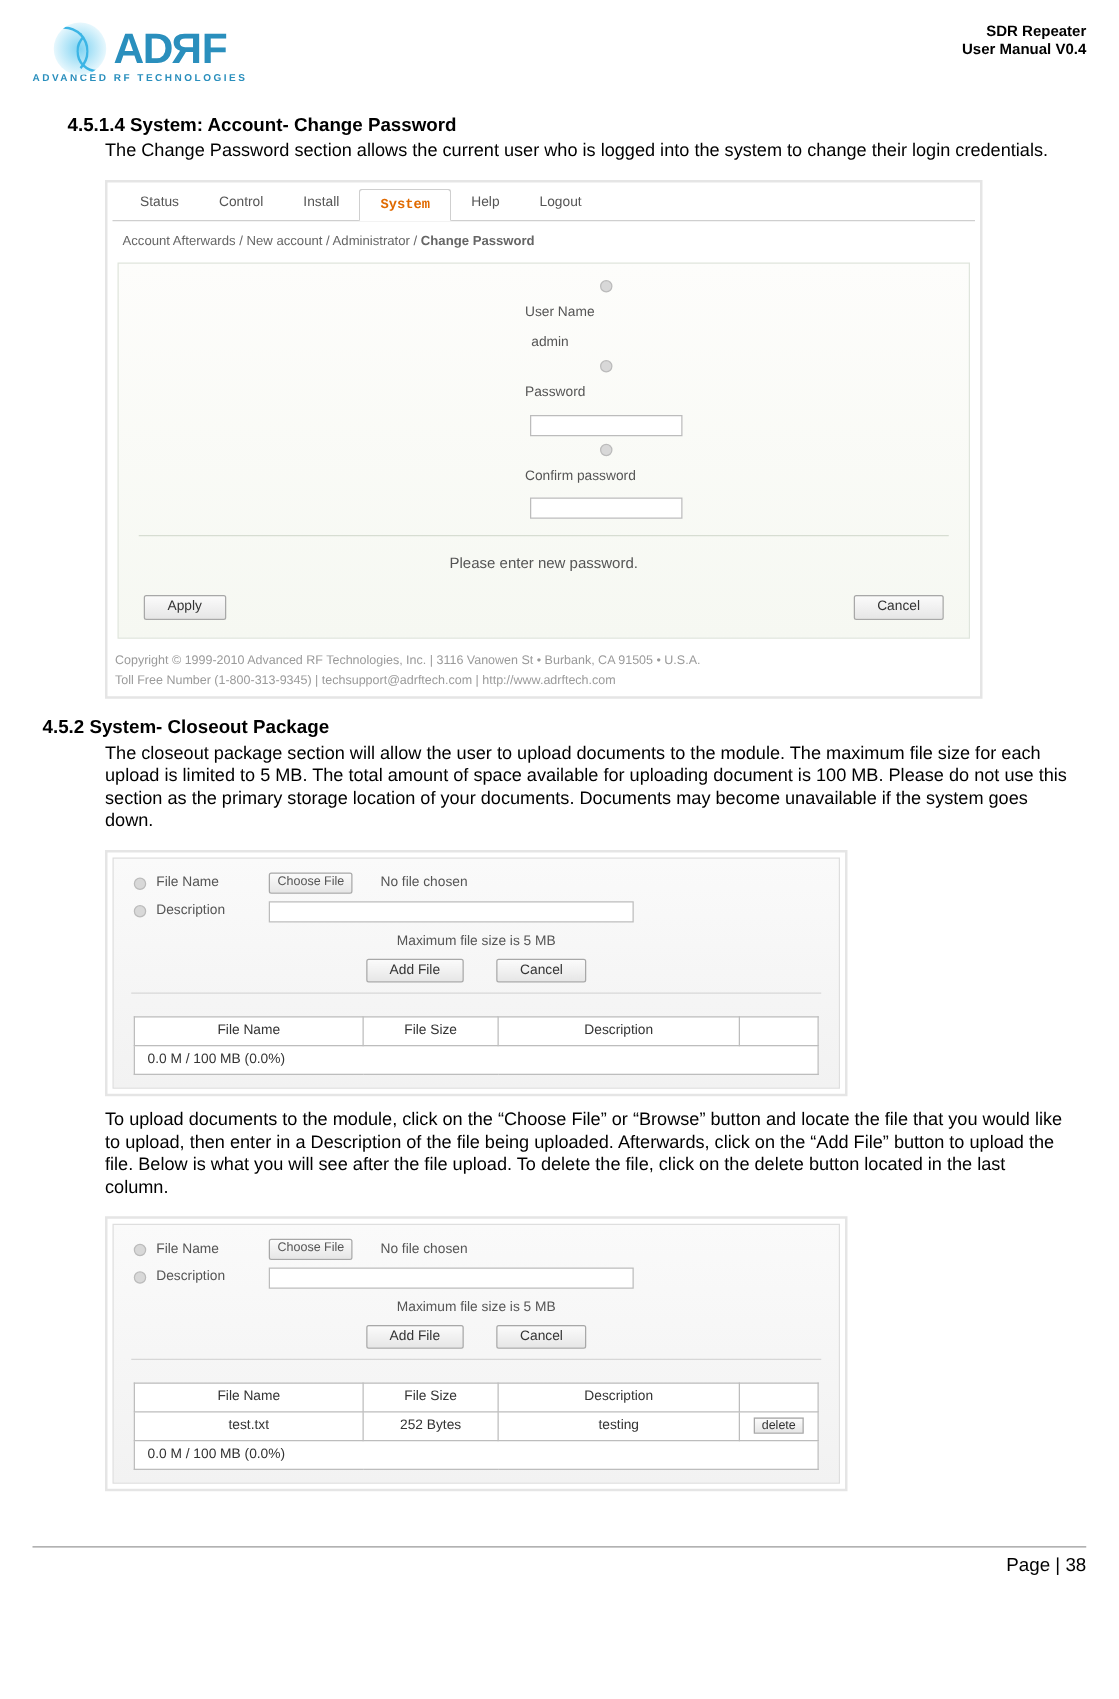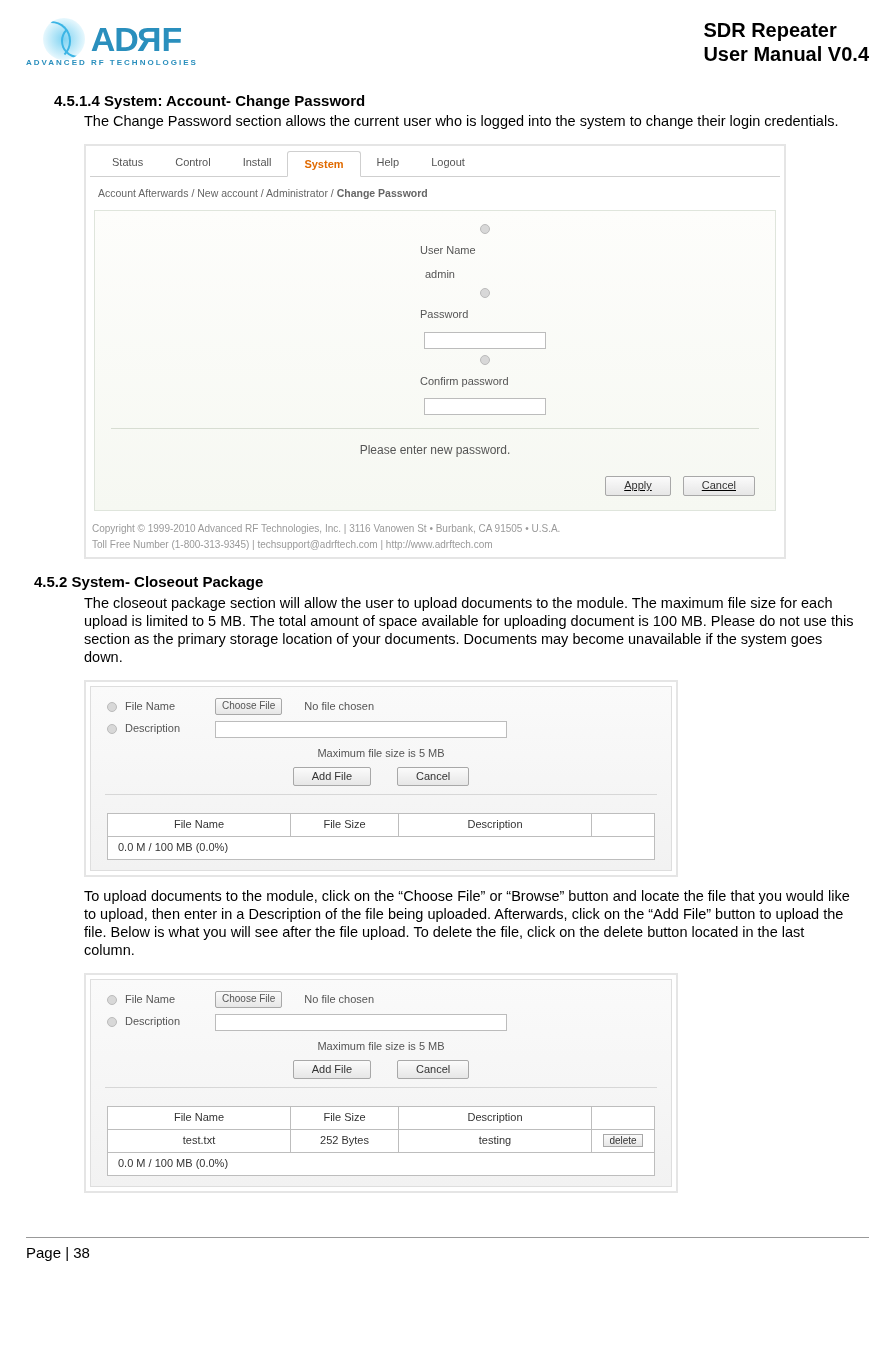--- a/index.html
+++ b/index.html
@@ -22,43 +22,43 @@
     position: relative; overflow: hidden;
   }
   .logo-wave::before, .logo-wave::after {
     content: ""; position: absolute; border: 2px solid #3cb5e5; border-radius: 50%;
   }
   .logo-wave::before { width: 36px; height: 36px; top: 3px; left: -12px; border-left-color: transparent; border-bottom-color: transparent; }
   .logo-wave::after { width: 30px; height: 30px; top: 6px; left: 18px; border-right-color: transparent; border-top-color: transparent; }
   .logo-text { font-size: 34px; font-weight: 700; color: #2a8fbd; letter-spacing: -1px; }
   .logo-text .rev { display: inline-block; transform: scaleX(-1); }
   .logo-sub { font-size: 8px; letter-spacing: 2px; color: #2a8fbd; font-weight: 700; margin-top: -3px; }
-  .doc-title { font-weight: 700; font-size: 20px; line-height: 1.2; }
+  .doc-title { text-align: right; font-weight: 700; font-size: 12px; line-height: 1.2; }
 
   h3.section-num { font-size: 15px; font-weight: 700; margin: 0 0 2px 28px; }
   h3.section-num2 { font-size: 15px; font-weight: 700; margin: 14px 0 2px 8px; }
   .body-text { margin: 0 10px 14px 58px; }
 
   
   .shot { margin: 0 0 10px 58px; }
   .shot-box { border: 2px solid #e5e5e5; background: #fff; width: 690px; padding: 4px; }
   .tabs { display: flex; align-items: flex-start; gap: 0; border-bottom: 1px solid #cfcfcf; padding-left: 6px; }
   .tab { font-size: 11px; color: #555; padding: 6px 16px 4px 16px; cursor: default; }
-  .tab.active { color: #e06a00; font-weight: 700; border: 1px solid #cfcfcf; border-bottom: 1px solid #fff; background: #fff; border-radius: 3px 3px 0 0; position: relative; top: 1px; }
+  .tab.active { color: #e06a00; font-weight: 700; border: 1px solid #cfcfcf; border-bottom: 1px solid #fff; background: #fff; border-radius: 3px 3px 0 0; position: relative; top: 1px; font-family: Liberation Mono, monospace; }
   .bctrail { font-size: 10.5px; color: #666; padding: 10px 8px 6px 8px; }
   .bctrail .strong { font-weight: 700; }
   .panel { border: 1px solid #dfe5dc; background: linear-gradient(#fdfdfb, #f6f8f2); margin: 4px; padding: 10px 20px 14px 20px; }
   .formrow { display: flex; align-items: center; gap: 10px; font-size: 11px; color: #555; padding: 3px 0; flex-direction: column; }
   .bullet { width: 8px; height: 8px; border-radius: 50%; background: #d8d8d8; border: 1px solid #bbb; flex: none; }
   .formrow .lbl { width: 130px; }
   .formrow .val { width: 120px; }
   .txtin { width: 120px; height: 15px; border: 1px solid #bcbcbc; background: #fff; }
   .panel hr { border: none; border-top: 1px solid #d7ddd2; margin: 10px -4px 14px -4px; }
   .centermsg { text-align: center; font-size: 12px; color: #555; margin: 4px 0 18px 0; }
-  .btnrow { display: flex; justify-content: flex-end; gap: 12px; text-decoration: underline; }
+  .btnrow { display: flex; justify-content: space-between; gap: 12px; }
   .btn { font-size: 11px; color: #333; padding: 2px 18px; border: 1px solid #a8a8a8; border-radius: 2px; background: linear-gradient(#fbfbfb, #e6e6e6); }
   .copyright { font-size: 10px; color: #9a9a9a; line-height: 1.6; padding: 6px 2px 0 2px; }
 
   
   .shot2 { margin: 0 0 10px 58px; }
   .shot2-box, .shot3-box { border: 2px solid #e5e5e5; background: #fff; width: 582px; padding: 4px; }
   .up-panel { border: 1px solid #dedede; background: linear-gradient(#fafafa, #f2f2f2); padding: 8px 16px 10px 16px; }
   .up-row { display: flex; align-items: center; gap: 8px; font-size: 11px; color: #555; padding: 3px 0; }
   .up-row .lbl { width: 82px; }
   .choosebtn { font-size: 10px; padding: 1px 6px; border: 1px solid #a8a8a8; border-radius: 2px; background: linear-gradient(#fbfbfb,#e6e6e6); margin-right: 14px; }
@@ -70,21 +70,21 @@
   .ft { width: 100%; border-collapse: collapse; font-size: 11px; color: #333; }
   .ft th, .ft td { border: 1px solid #bdbdbd; padding: 4px 6px; text-align: center; background: #fff; font-weight: 400; }
   .ft .colfn { width: 170px; }
   .ft .colfs { width: 95px; }
   .ft .coldel { width: 50px; }
   .ft td.storage { text-align: left; padding-left: 10px; }
   .delbtn { font-size: 10px; padding: 0 5px; border: 1px solid #a8a8a8; background: linear-gradient(#fbfbfb,#e6e6e6); }
 
   .shot3 { margin: 2px 0 0 58px; }
 
-  .footer { margin-top: 44px; border-top: 1px solid #999; padding-top: 6px; font-size: 15px; }
+  .footer { margin-top: 44px; border-top: 1px solid #999; padding-top: 6px; text-align: right; font-size: 15px; }
 </style>
 </head>
 <body>
 
 <div class="header-row">
   <div class="logo-block">
     <div class="logo-row">
       <div class="logo-wave"></div>
       <div class="logo-text">
         <span>AD</span><span class="rev">R</span><span>F</span>

